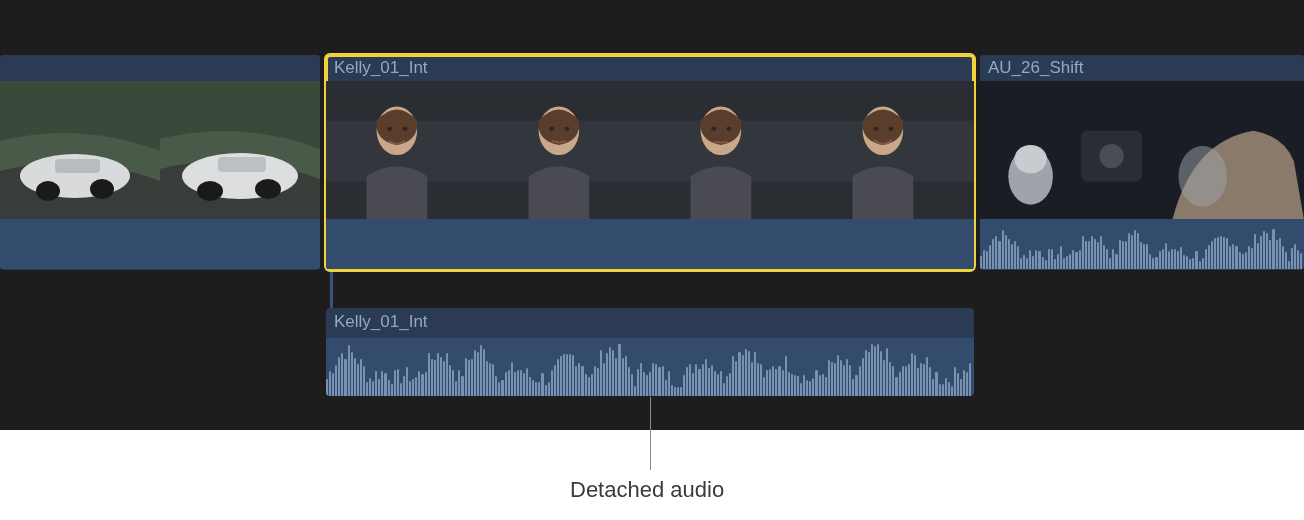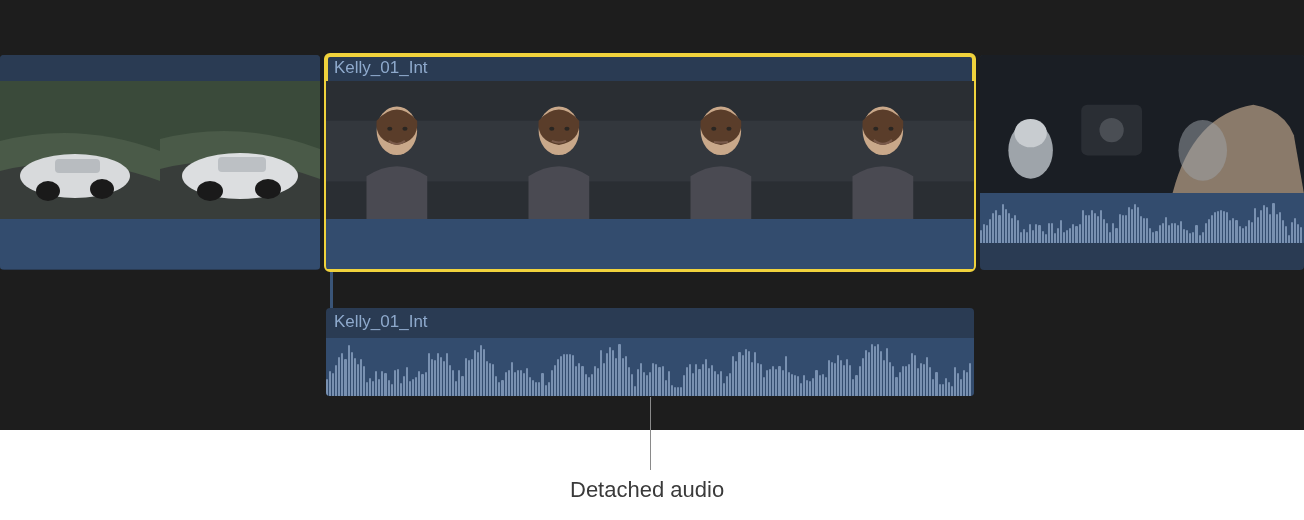--- a/index.html
+++ b/index.html
@@ -213,20 +213,21 @@
             <ellipse cx="63" cy="48" rx="2.5" ry="2" fill="#2a2622"></ellipse>
             <ellipse cx="78" cy="48" rx="2.5" ry="2" fill="#2a2622"></ellipse>
             <path d="M61 59 Q70 67 79 59" stroke="#7a5a4a" stroke-width="2" fill="none"></path>
           </svg>
         </div>
       </div>
       <div class="clip-audio-lane"></div>
     </div>
 
     <div class="clip" style="left:980px; width:324px;">
+      <div class="clip-title-bar">AU_26_Shift</div>
       <div class="filmstrip">
         <div class="thumb">
           <svg viewBox="0 0 160 138" preserveAspectRatio="xMidYMid slice">
             <rect width="160" height="138" fill="#1a1e24"></rect>
             <ellipse cx="50" cy="95" rx="22" ry="28" fill="#9ea4aa"></ellipse>
             <ellipse cx="50" cy="78" rx="16" ry="14" fill="#c8ccd0"></ellipse>
             <rect x="100" y="50" width="60" height="50" rx="6" fill="#2a2e34"></rect>
             <circle cx="130" cy="75" r="12" fill="#4a4e54"></circle>
           </svg>
         </div>

